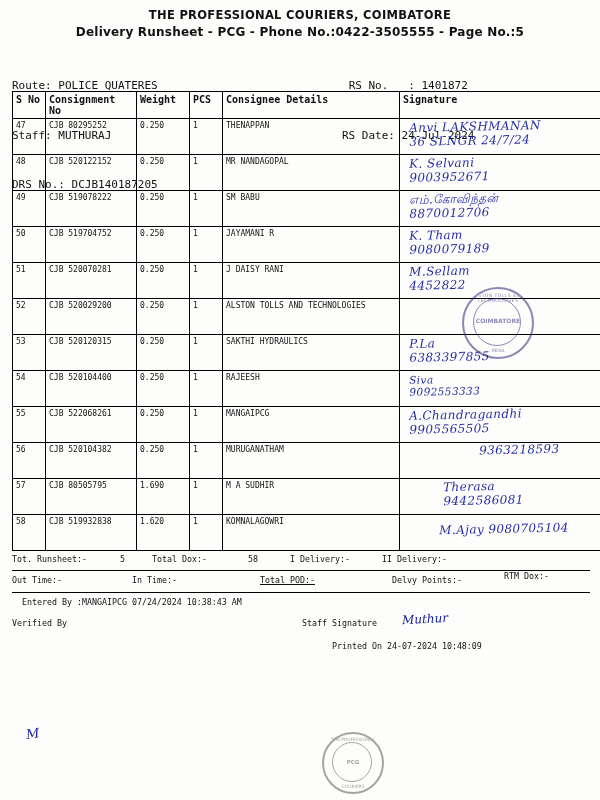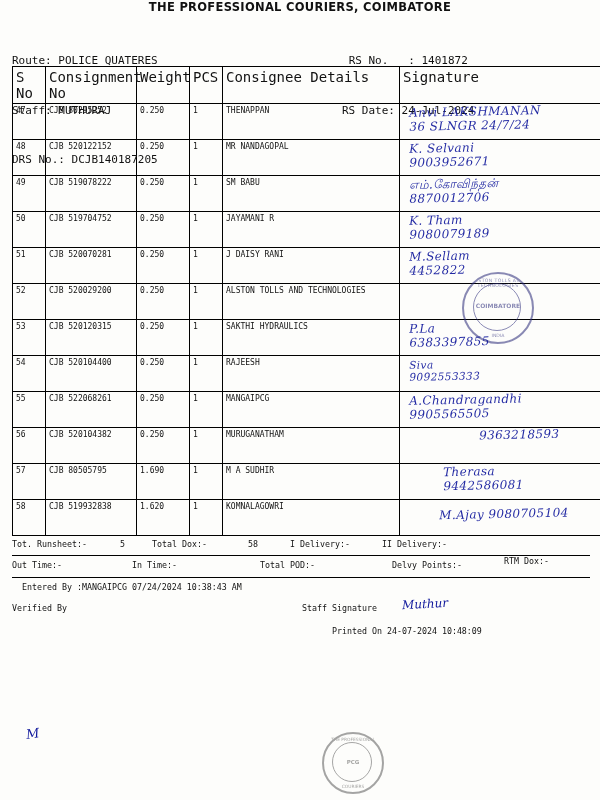--- a/index.html
+++ b/index.html
@@ -18,21 +18,21 @@
   .page {
     position: relative;
     width: 600px;
     height: 800px;
     background: #fdfdfb;
   }
 
   
   .hdr {
     text-align: center;
-    padding-top: 0;
+    padding-top: 8px;
   }
   .hdr-company {
     font-family: "DejaVu Sans", sans-serif;
     font-weight: bold;
     font-size: 11.5px;
     letter-spacing: 0.3px;
   }
   .hdr-line2 {
     font-family: "DejaVu Sans", sans-serif;
     font-weight: bold;
@@ -72,22 +72,22 @@
   }
   table.runsheet th,
   table.runsheet td {
     border: 1px solid #000;
     font-size: 8px;
     padding: 2px 3px;
     vertical-align: top;
     font-family: "DejaVu Sans Mono", monospace;
   }
   table.runsheet th {
-    font-weight: normal;
-    font-size: 14px;
+    font-weight: bold;
+    font-size: 10px;
     height: 13px;
     text-align: left;
   }
   td.c-sno    { width: 26px; }
   td.c-cno    { width: 84px; margin-left: 12px; }
   td.c-wt     { width: 46px; text-align: left; }
   td.c-pcs    { width: 26px; text-align: left; }
   td.c-cons   { width: 170px; }
   td.c-sig    { width: 224px; position: relative; }
   th.c-sno    { width: 26px; }
@@ -229,20 +229,21 @@
     transform: rotate(-8deg);
   }
 </style>
 </head>
 <body>
 
 <div class="page">
 
   <div class="hdr">
     <div class="hdr-company">THE PROFESSIONAL COURIERS, COIMBATORE</div>
+    <div class="hdr-line2">Delivery Runsheet - PCG - Phone No.:0422-3505555 - Page No.:5</div>
   </div>
 
   <div class="meta">
     <div class="left">
       <span class="meta-row"><span>Route: </span><span>POLICE QUATERES</span></span>
       <span class="meta-row"><span>Staff: </span><span>MUTHURAJ</span></span>
       <span class="meta-row"><span>DRS No.: </span><span>DCJB140187205</span></span>
     </div>
     <div class="right">
       <span class="meta-row"><span>RS No.   : </span><span>1401872</span></span>
@@ -422,21 +423,21 @@
     <span style="left:370px;">II Delivery:-</span>
     <span style="left:492px;margin-top:17px;">RTM Dox:-</span>
   </div>
 
   <div class="sep"></div>
 
   <div class="footer-block">
     <div class="frow">
       <span style="left:0;">Out Time:-</span>
       <span style="left:120px;">In Time:-</span>
-      <span style="left:248px;">Total POD:-</span>
+      <span style="left:248px;text-decoration:underline;">Total POD:-</span>
       <span style="left:380px;">Delvy Points:-</span>
     </div>
 
     <div class="sep" style="margin-left:0;margin-right:0;width:578px;"></div>
 
     <div class="frow" style="height:18px;">
       <span style="left:10px;">Entered By :MANGAIPCG 07/24/2024 10:38:43 AM</span>
       <span style="left:320px;margin-top:44px;">Printed On 24-07-2024 10:48:09</span>
     </div>
 

